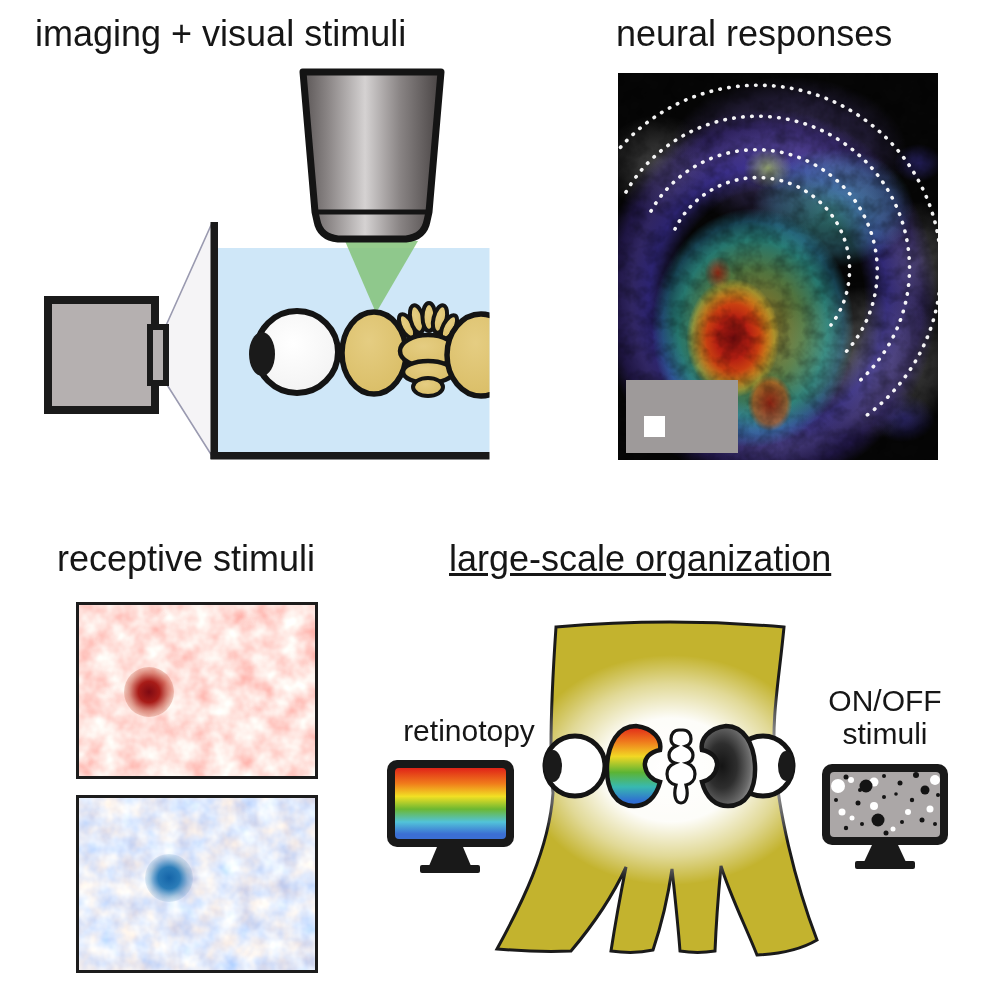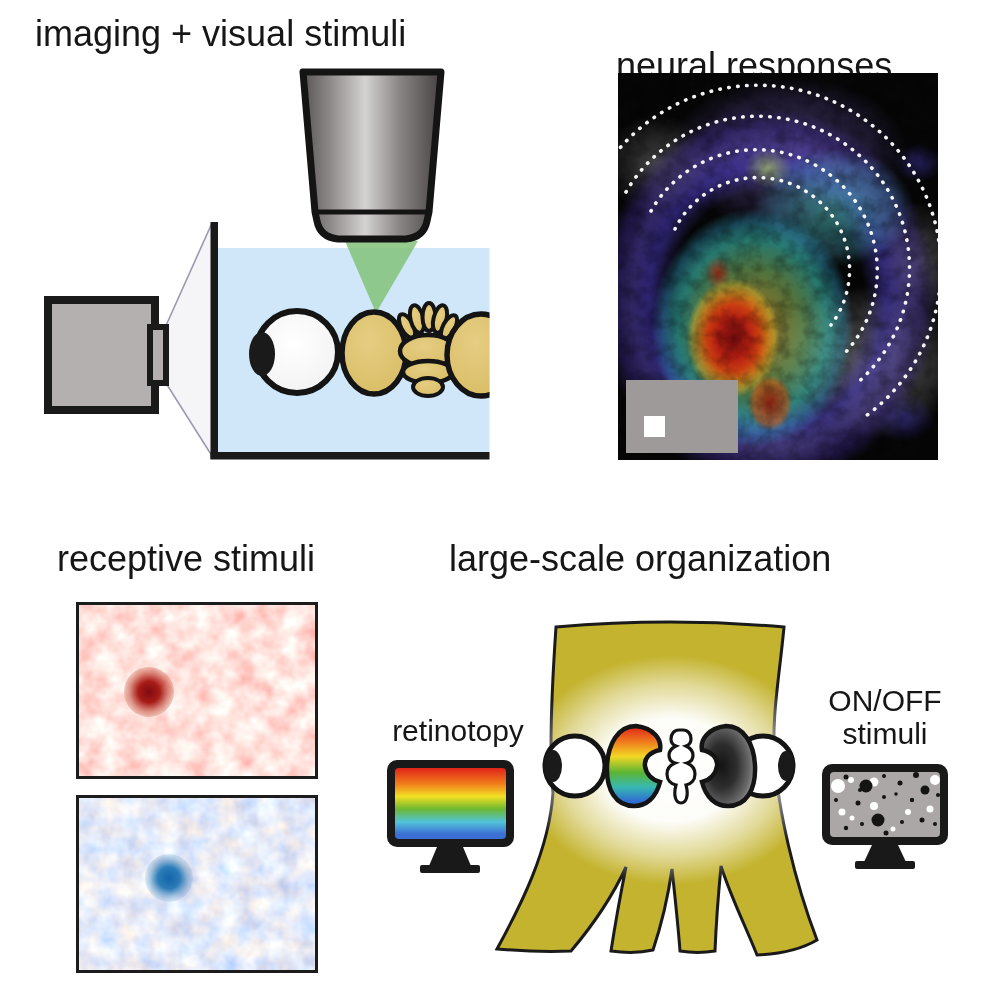--- a/index.html
+++ b/index.html
@@ -45,23 +45,23 @@
     background:radial-gradient(circle at 50% 50%, #7e0a12 0%, #a81c18 30%, rgba(190,60,40,0.55) 55%, rgba(200,90,60,0.25) 72%, rgba(200,90,60,0) 82%);}
   #rf-off-blob{left:66px;top:56px;width:48px;height:48px;
     background:radial-gradient(circle at 50% 50%, #1464a8 0%, #2b7cb8 32%, rgba(80,140,190,0.5) 55%, rgba(80,140,190,0) 78%);}
 </style>
 </head>
 <body>
 
 <div id="canvas">
 
   <div class="title" style="left:35px;top:13px;">imaging + visual stimuli</div>
-  <div class="title" style="left:616px;top:13px;margin-top:32px;">neural responses</div>
+  <div class="title" style="left:616px;top:13px;">neural responses</div>
   <div class="title" style="left:57px;top:538px;">receptive stimuli</div>
-  <div class="title" style="left:449px;top:538px;">large-scale organization</div>
+  <div class="title" style="left:449px;top:538px;text-decoration:underline;">large-scale organization</div>
 
   <svg style="left:35px;top:60px;" width="460" height="410" viewBox="35 60 460 410">
     <defs>
       <linearGradient id="objGrad" gradientUnits="userSpaceOnUse" x1="303" y1="0" x2="441" y2="0">
         <stop offset="0" stop-color="#5a5555"></stop>
           <stop offset="0.18" stop-color="#8a8585"></stop>
         <stop offset="0.45" stop-color="#d5d2d2"></stop>
           <stop offset="0.7" stop-color="#8a8585"></stop>
         <stop offset="1" stop-color="#474242"></stop>
       </linearGradient>
@@ -284,19 +284,19 @@
           <circle cx="862" cy="824" r="2"></circle>
           <circle cx="878" cy="820" r="6.5"></circle>
         <circle cx="886" cy="833" r="2.5"></circle>
           <circle cx="902" cy="822" r="2"></circle>
       </g>
       <path d="M 872,845 L 898,845 L 906,862 L 864,862 Z" fill="#191919"></path>
       <rect x="855" y="861" width="60" height="8" rx="2" fill="#191919"></rect>
     </g>
   </svg>
 
-  <div class="small-label" style="left:388px;top:714px;width:140px;">retinotopy</div>
+  <div class="small-label" style="left:399px;top:714px;width:140px;">retinotopy</div>
   <div class="small-label" style="left:815px;top:684px;width:140px;">
     <div>ON/OFF</div>
     <div>stimuli</div>
   </div>
 
 </div>
 
 </body></html>

